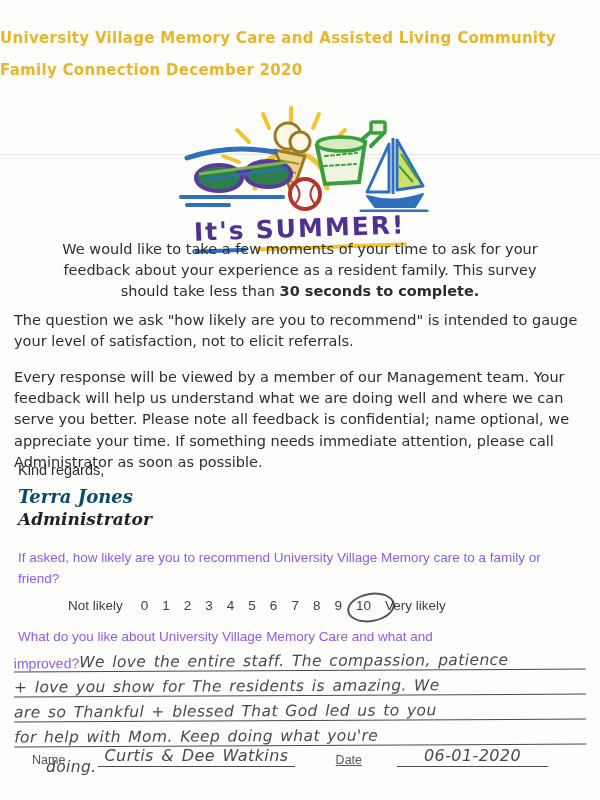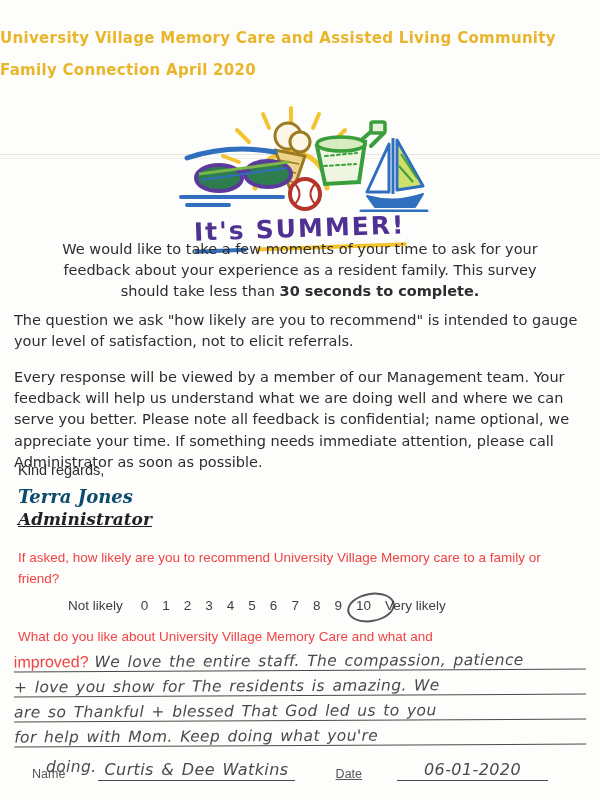--- a/index.html
+++ b/index.html
@@ -19,54 +19,54 @@
   .caption .c2{border-bottom:4px solid #f4c430;padding-bottom:3px;}
   
   .p1{position:absolute;top:224px;left:40px;right:40px;text-align:center;font-size:14.5px;line-height:1.48;}
   .p1 strong{font-weight:700;}
   .p2{position:absolute;top:295px;left:14px;right:16px;font-size:14.5px;line-height:1.5;}
   .p3{position:absolute;top:352px;left:14px;right:16px;font-size:14.5px;line-height:1.48;}
   .regards{position:absolute;top:462px;left:18px;font-family:Liberation Sans, sans-serif;font-size:14.5px;}
   .sig-name{position:absolute;top:486px;left:18px;font-family:"DejaVu Serif",serif;
             font-style:italic;font-weight:bold;font-size:18px;color:#0c4a6e;}
   .sig-title{position:absolute;top:509px;left:18px;font-family:"DejaVu Serif",serif;
-             font-style:italic;font-weight:bold;font-size:17px;color:#222;text-decoration:underline;}
+             font-style:italic;font-weight:bold;font-size:17px;color:#222;}
   
-  .q{font-family:"Liberation Sans",sans-serif;color:#ef4444;}
+  .q{font-family:"Liberation Sans",sans-serif;color:#8b5cf6;}
   .q1{position:absolute;top:548px;left:18px;right:36px;font-size:13.5px;line-height:1.55;}
   .scale{position:absolute;top:598px;left:68px;display:flex;gap:14px;align-items:flex-end;
          font-family:"Liberation Sans",sans-serif;font-size:13.5px;color:#3f3f3f;}
   .scale .lbl{margin-right:4px;}
   .num10{position:relative;}
   .num10 .circle{position:absolute;left:-9px;top:-5px;width:44px;height:25px;
                  border:2px solid rgba(58,58,58,.85);border-radius:50%;transform:rotate(-10deg);}
   .q2line1{position:absolute;top:629px;left:18px;font-size:13.5px;}
   
   .hand{font-family:"DejaVu Sans",sans-serif;font-style:italic;color:#4a4a4a;
         font-size:15.5px;letter-spacing:.4px;word-spacing:2px;white-space:nowrap;}
   .handrows{position:absolute;top:646px;left:14px;right:14px;transform:rotate(-.3deg);}
   .hrow{height:24px;border-bottom:1.4px solid #4a4a4a;display:flex;align-items:flex-end;overflow:visible;}
-  .hrow .q{font-size:16px;margin-right:6px;}
+  .hrow .q{font-size:14px;}
   .doing{position:absolute;top:758px;left:46px;}
   .namerow{position:absolute;top:746px;left:32px;right:52px;display:flex;align-items:flex-end;
            font-family:"Liberation Sans",sans-serif;font-size:12.5px;color:#555;gap:33px;}
   .uline{border-bottom:1.5px solid #4a4a4a;text-align:center;height:20px;}
   .u-name{flex:1.3;}
-  .u-date{flex:1;margin-top:14px;}
+  .u-date{flex:1;}
   .datelbl{margin-left:8px;margin-right:2px;text-decoration:underline;}
   .uline .hand{font-size:16px;}
 </style>
 </head>
 <body>
 
 <div class="page">
 
   <div class="header">
     <div>University Village Memory Care and Assisted Living Community</div>
-    <div>Family Connection April 2020</div>
+    <div>Family Connection December 2020</div>
   </div>
 
   <div class="crease"></div>
 
   <div class="illo">
     <svg width="258" height="108" viewBox="0 0 258 108">
 
       <g stroke="#f4c430" stroke-width="5" fill="none" stroke-linecap="round">
         <path d="M84 84 A36 36 0 1 1 156 84" fill="#fdfdfb"></path>
         <path d="M120 4 L120 18" stroke-width="4"></path>

